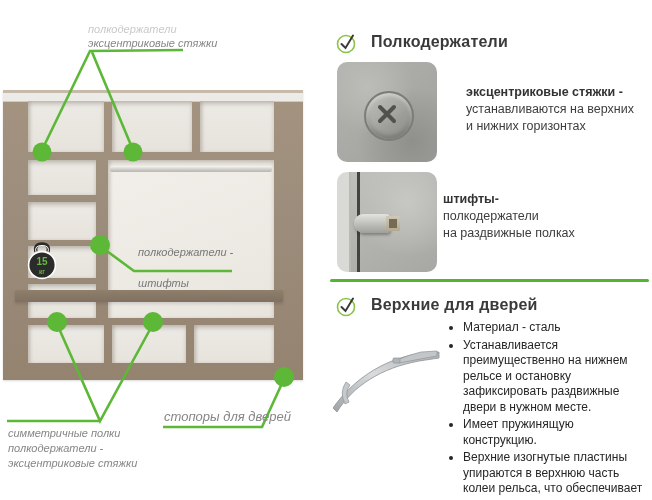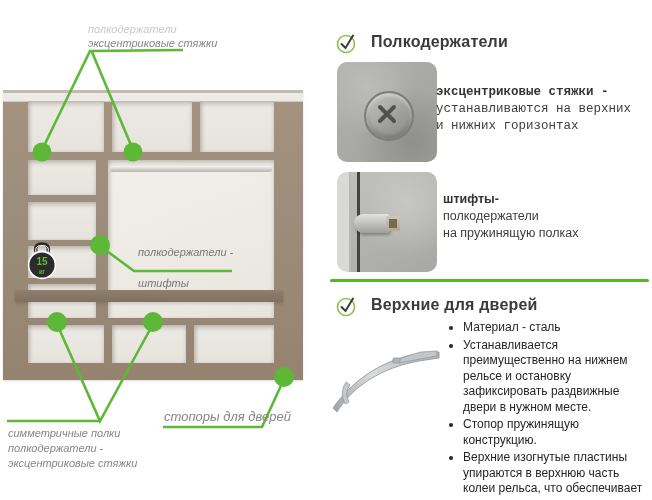--- a/index.html
+++ b/index.html
@@ -127,36 +127,36 @@
     </svg>
   </div>
   <div class="sec-title" style="left:371px;top:33px;">Полкодержатели</div>
 
   <div class="photo cam abs" style="left:337px;top:62px;">
     <div class="cam-circle"></div>
     <svg class="abs" style="left:40px;top:42px;" width="20" height="20" viewBox="0 0 20 20">
       <path d="M3,3 L17,17 M17,3 L3,17" stroke="#52524c" stroke-width="4" stroke-linecap="round"></path>
     </svg>
   </div>
-  <div class="item-text" style="left:436px;top:84px;font-family:Liberation Mono, monospace;">
+  <div class="item-text" style="left:466px;top:84px;">
     <b>эксцентриковые стяжки -</b>
     <span>устанавливаются на верхних</span><br>
     <span>и нижних горизонтах</span>
   </div>
 
   <div class="photo pin abs" style="left:337px;top:172px;">
     <div class="pin-line"></div>
     <div class="pin-body"></div>
     <div class="pin-tip" style="background:linear-gradient(180deg,#cfc8b8,#b3a890);"></div>
     <div class="abs" style="left:52px;top:47px;width:8px;height:9px;background:#756a54;"></div>
   </div>
   <div class="item-text" style="left:443px;top:191px;">
     <b>штифты-</b>
     <span>полкодержатели</span><br>
-    <span>на пружинящую полках</span>
+    <span>на раздвижные полках</span>
   </div>
 
   <div id="divider" class="abs"></div>
 
   <div class="abs" style="left:336px;top:295px;width:22px;height:22px;">
     <svg width="22" height="22" viewBox="0 0 22 22">
       <circle cx="10" cy="12" r="8.5" fill="none" stroke="#8bc34a" stroke-width="1.6"></circle>
       <path d="M5.5,12 L9.5,16 L17,3.5" fill="none" stroke="#3a3a3a" stroke-width="2" stroke-linecap="round"></path>
     </svg>
   </div>
@@ -173,18 +173,18 @@
     <path d="M4,82 C20,56 48,38 86,31 L106,28 L106,22 L84,24 C48,30 18,52 0,78 Z" fill="url(#st)" stroke="#8e9295" stroke-width="0.8"></path>
     <path d="M66,33 L104,26 L104,21 L88,22 Q75,25 64,30 Z" fill="#c3c6c8" stroke="#8e9295" stroke-width="0.7"></path>
     <rect x="60" y="28" width="7" height="5" rx="1" fill="#b2b5b8" stroke="#8e9295" stroke-width="0.7"></rect>
     <path d="M12,74 Q6,62 13,52 L17,55 Q11,63 16,72 Z" fill="#c6c9cb" stroke="#8e9295" stroke-width="0.7"></path>
   </svg>
 
   <div id="bullets" class="abs">
     <ul>
       <li>Материал - сталь</li>
       <li>Устанавливается преимущественно на нижнем рельсе и остановку зафиксировать раздвижные двери в нужном месте.</li>
-      <li>Стопор пружинящую конструкцию.</li>
+      <li>Имеет пружинящую конструкцию.</li>
       <li>Верхние изогнутые пластины упираются в верхнюю часть колеи рельса, что обеспечивает мягкую остановку двери.</li>
     </ul>
   </div>
 
 </div>
 
 </body></html>

